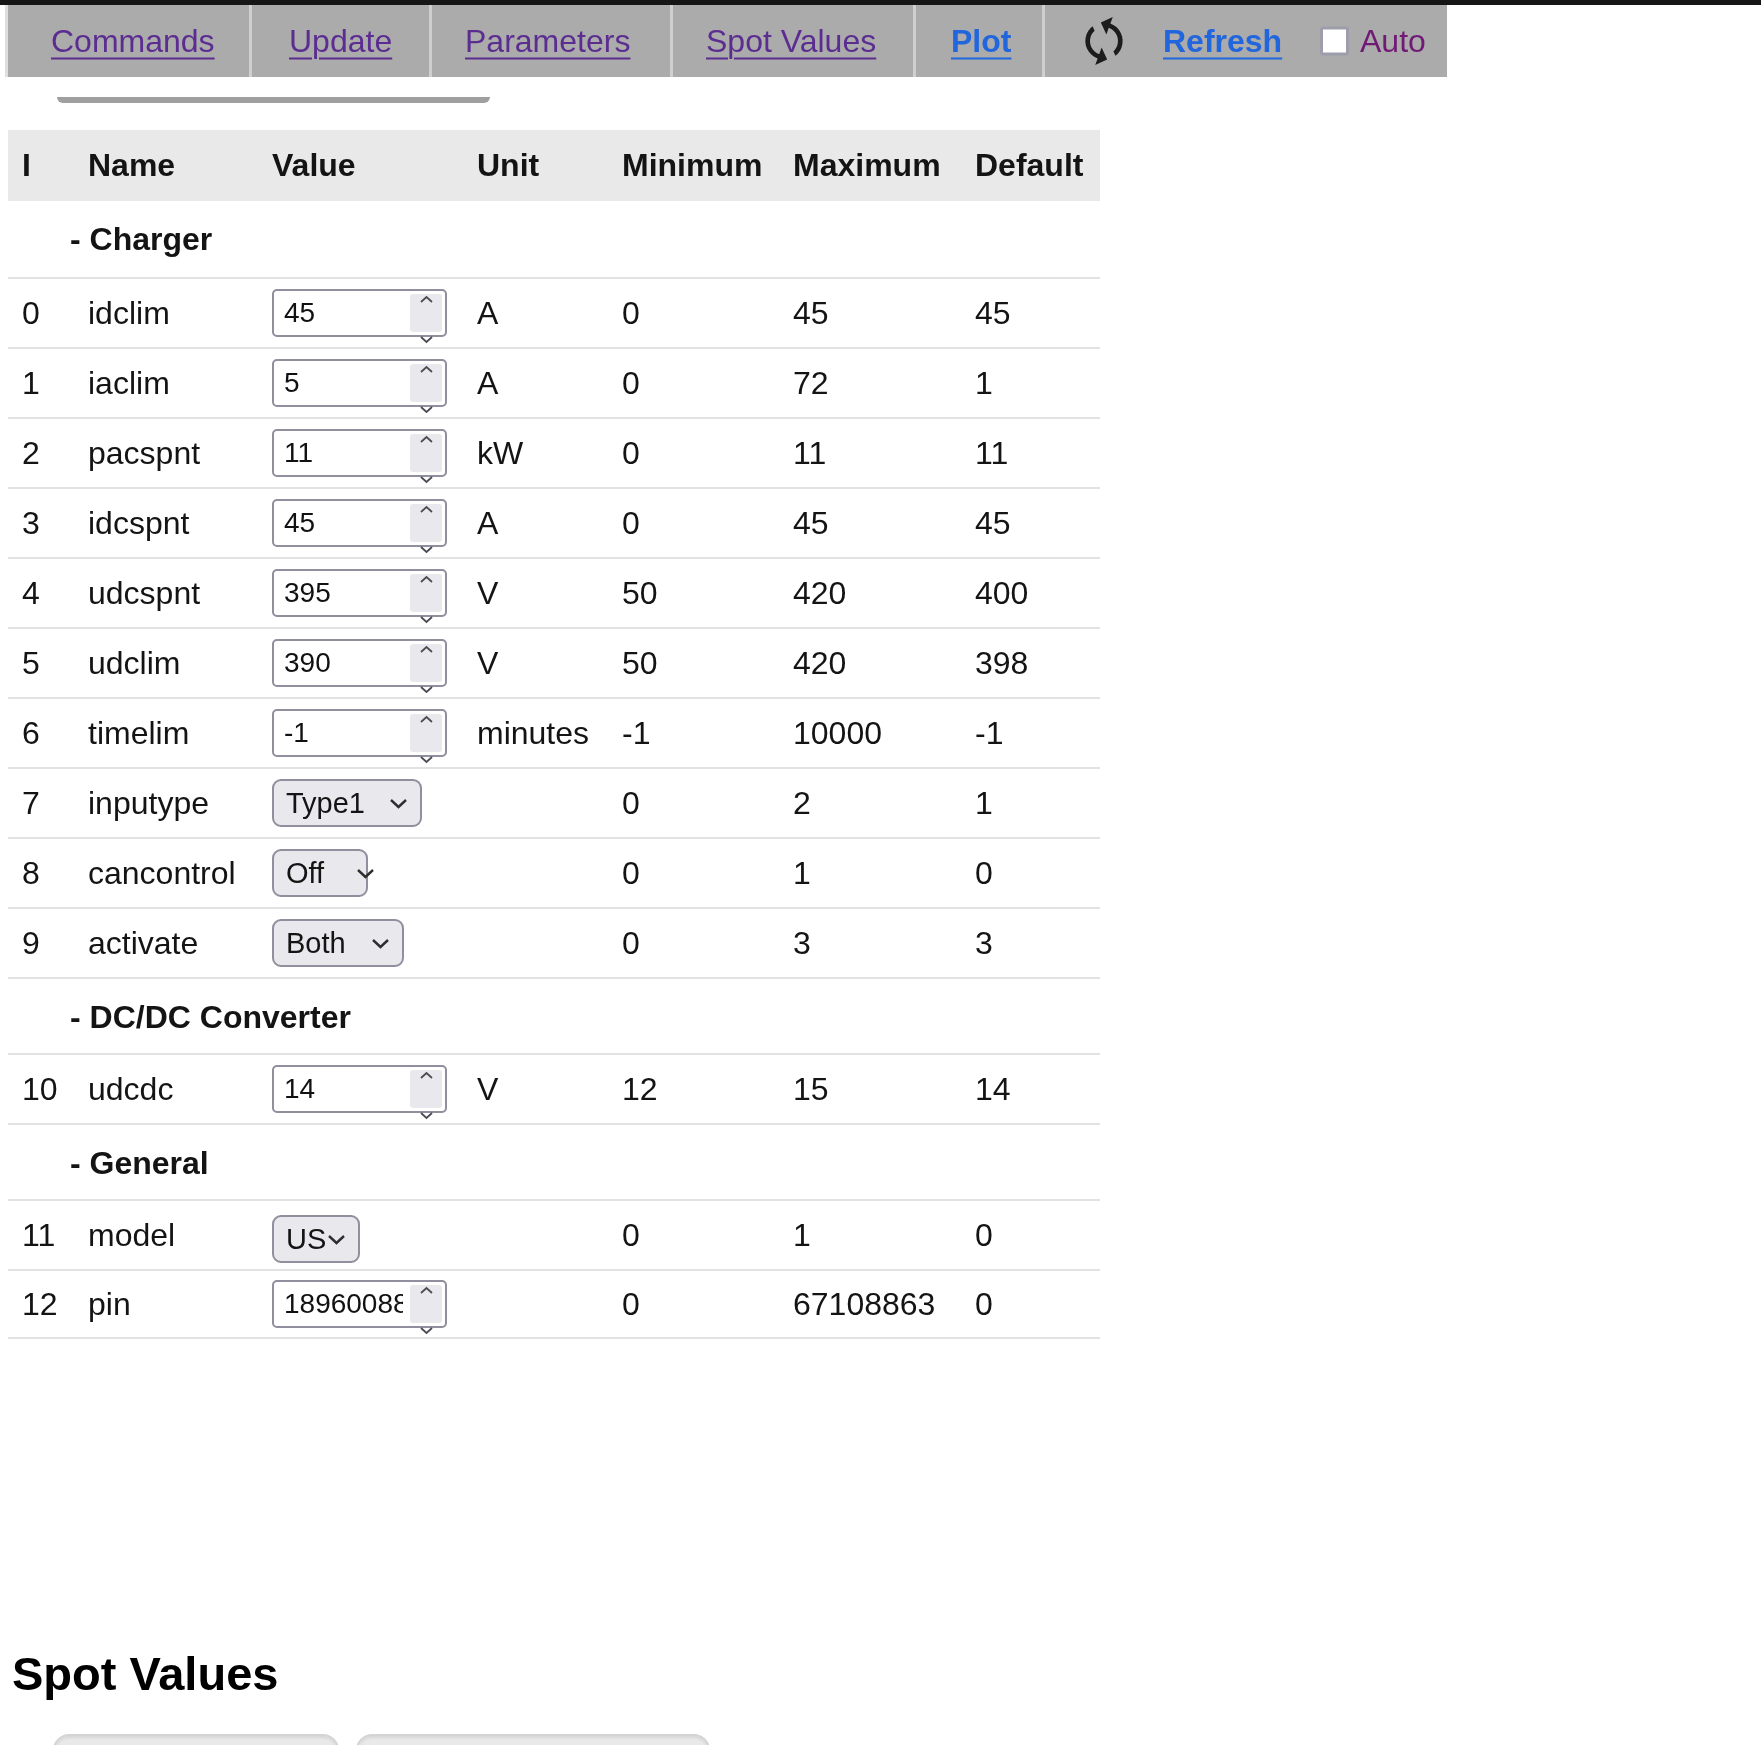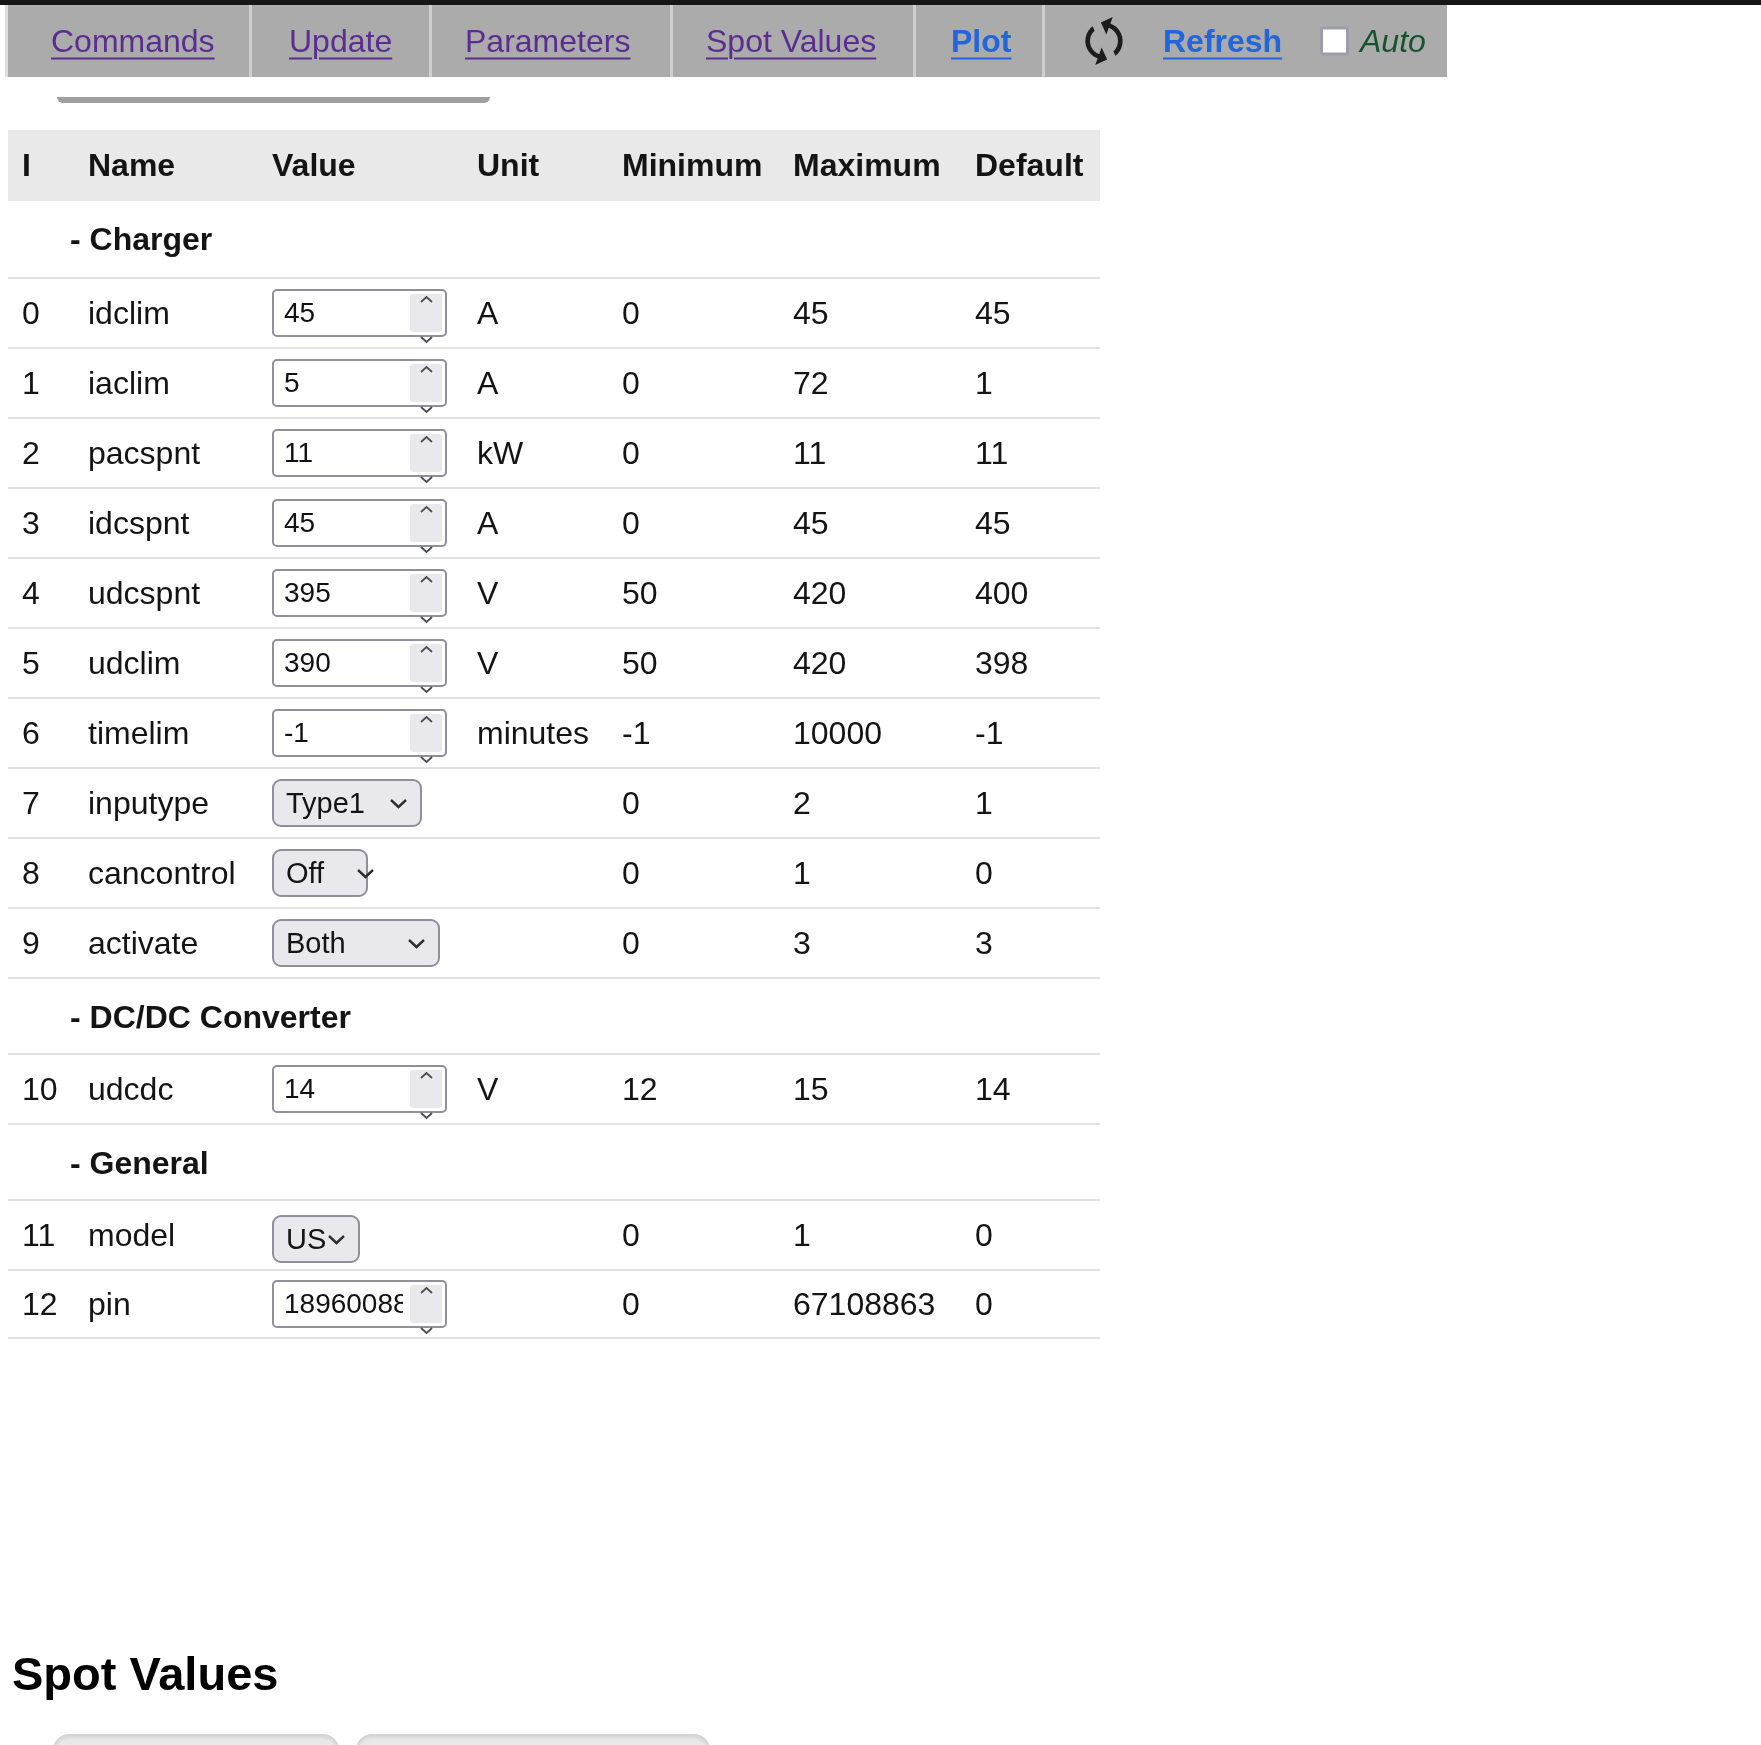--- a/index.html
+++ b/index.html
@@ -18,21 +18,21 @@
   .navbar{position:absolute;left:5px;top:5px;width:1442px;height:72px;background:var(--nav-bg);
           border-left:3px solid #dedede;}
   .navlink{position:absolute;top:50%;transform:translateY(-50%);font-size:32px;
            text-decoration:underline;text-decoration-thickness:2px;text-underline-offset:6px;cursor:pointer;}
   .navlink.purple{color:var(--link-purple);}
   .navlink.blue{color:var(--link-blue);font-weight:bold;}
   .navsep{position:absolute;top:0;bottom:0;width:3px;background:#cfcfcf;}
   .refresh-icon{position:absolute;top:50%;transform:translateY(-50%) rotate(20deg);left:1068px;width:56px;height:56px;cursor:pointer;}
   .checkbox{position:absolute;top:50%;transform:translateY(-50%);left:1312px;width:29px;height:29px;
             background:#fff;border:3px solid #9d9dab;border-radius:3px;cursor:pointer;}
-  .auto-label{position:absolute;top:50%;transform:translateY(-50%);left:1352px;font-size:32px;color:#14532d;font-style:italic;}
+  .auto-label{position:absolute;top:50%;transform:translateY(-50%);left:1352px;font-size:32px;color:#701a75;}
   .nav-remnant{position:absolute;left:57px;top:97px;width:433px;height:6px;background:#9f9f9f;
                border-radius:0 0 9px 9px;}
   
   .ptable{position:absolute;left:8px;top:130px;width:1092px;}
   .thead,.data-row{display:grid;grid-template-columns:66px 184px 205px 145px 171px 182px 1fr;
                    align-items:center;padding-left:14px;}
   .thead{height:71px;background:var(--header-bg);font-weight:bold;font-size:32px;}
   .section-row{height:76px;line-height:76px;font-weight:bold;font-size:32px;padding-left:62px;}
   .section-row + .data-row, .data-row + .data-row, .data-row + .section-row{border-top:2px solid var(--divider);}
   #tbody > .data-row:last-child{border-bottom:2px solid var(--divider);}
@@ -246,21 +246,21 @@
             </span>
           </div></div>
         <div></div>
         <div>0</div>
         <div>1</div>
         <div>0</div>
       </div>
       <div class="data-row">
         <div>9</div>
         <div>activate</div>
-        <div><div class="sel" style="width: 168px; text-align: right;">
+        <div><div class="sel" style="width: 132px; text-align: right;">
             <span>Both</span>
             <span style="display: inline-flex;">
               <svg width="19" height="11" viewBox="0 0 19 11">
                 <polyline points="2,2 9.5,9 17,2" fill="none" stroke="#2e2e2e" stroke-width="2.4"></polyline>
               </svg>
             </span>
           </div></div>
         <div></div>
         <div>0</div>
         <div>3</div>

